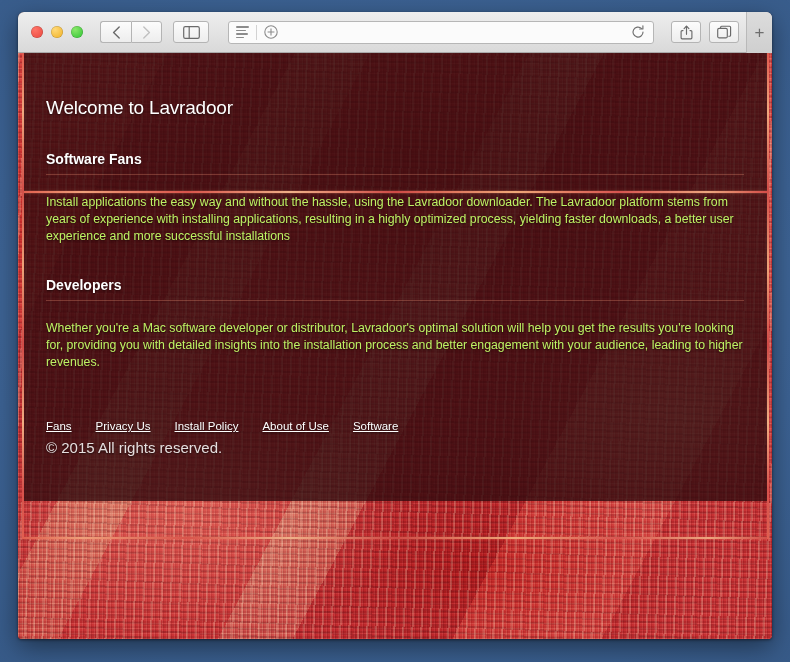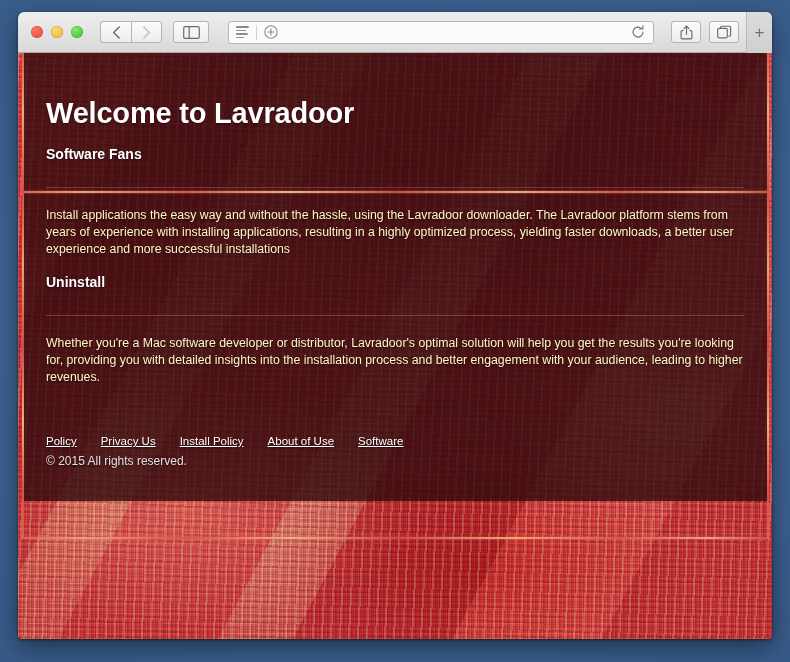--- a/index.html
+++ b/index.html
@@ -188,49 +188,49 @@
 
   
   #page-content {
     position: relative;
     z-index: 5;
     padding: 0 28px;
     color: #ffffff;
   }
 
   #site-title {
-    font-size: 29px;
-    font-weight: bold;
+    font-size: 19px;
+    font-weight: normal;
     letter-spacing: -.2px;
     padding-top: 44px;
     padding-bottom: 0;
     text-shadow: 0 1px 2px rgba(0,0,0,.55);
   }
 
   #about-heading {
     font-size: 18px;
     font-weight: bold;
     margin-top: 60px;
     text-shadow: 0 1px 2px rgba(0,0,0,.55);
   }
 
   .sub-heading {
     font-size: 14px;
     font-weight: bold;
-    margin-top: 16px;
-    padding-bottom: 25px;
+    margin-top: 32px;
+    padding-bottom: 7px;
     border-bottom: 1px solid rgba(240,150,120,.30);
     text-shadow: 0 1px 2px rgba(0,0,0,.55);
   }
 
   .body-text {
     font-size: 12.3px;
     line-height: 17px;
     margin-top: 19px;
-    color: #fef9c3;
+    color: #bef264;
     text-shadow: 0 1px 2px rgba(0,0,0,.6);
     max-width: 700px;
   }
   .body-text + .body-text { margin-top: 11px; }
 
   
   #footer {
     position: relative;
     z-index: 5;
     padding: 11px 28px 0 28px;
@@ -238,21 +238,21 @@
   }
   #footer-links { display: flex; gap: 24px; }
   #footer-links a {
     color: #ffffff;
     font-size: 11.5px;
     text-decoration: underline;
     text-shadow: 0 1px 2px rgba(0,0,0,.65);
   }
   #copyright {
     margin-top: 7px;
-    font-size: 12px;
+    font-size: 15px;
     color: #e6dede;
     text-shadow: 0 1px 2px rgba(0,0,0,.65);
   }
 
   svg { display: block; }
 </style>
 </head>
 <body>
 
 <div id="desktop">
@@ -342,27 +342,27 @@
       <div class="side-rule" id="side-rule-right"></div>
 
       <div id="page-content">
 
         <h1 id="site-title">Welcome to Lavradoor</h1>
 
 
         <h3 class="sub-heading">Software Fans</h3>
         <p class="body-text">Install applications the easy way and without the hassle, using the Lavradoor downloader. The Lavradoor platform stems from years of experience with installing applications, resulting in a highly optimized process, yielding faster downloads, a better user experience and more successful installations</p>
 
-        <h3 class="sub-heading">Uninstall</h3>
+        <h3 class="sub-heading">Developers</h3>
         <p class="body-text">Whether you're a Mac software developer or distributor, Lavradoor's optimal solution will help you get the results you're looking for, providing you with detailed insights into the installation process and better engagement with your audience, leading to higher revenues.</p>
       </div>
 
       <div id="footer" style="margin-top:38px;">
         <div id="footer-links">
-          <a href="#">Policy</a>
+          <a href="#">Fans</a>
           <a href="#">Privacy Us</a>
           <a href="#">Install Policy</a>
           <a href="#">About of Use</a>
           <a href="#">Software</a>
         </div>
         <div id="copyright">© 2015 All rights reserved.</div>
       </div>
 
     </div>
   </div>

